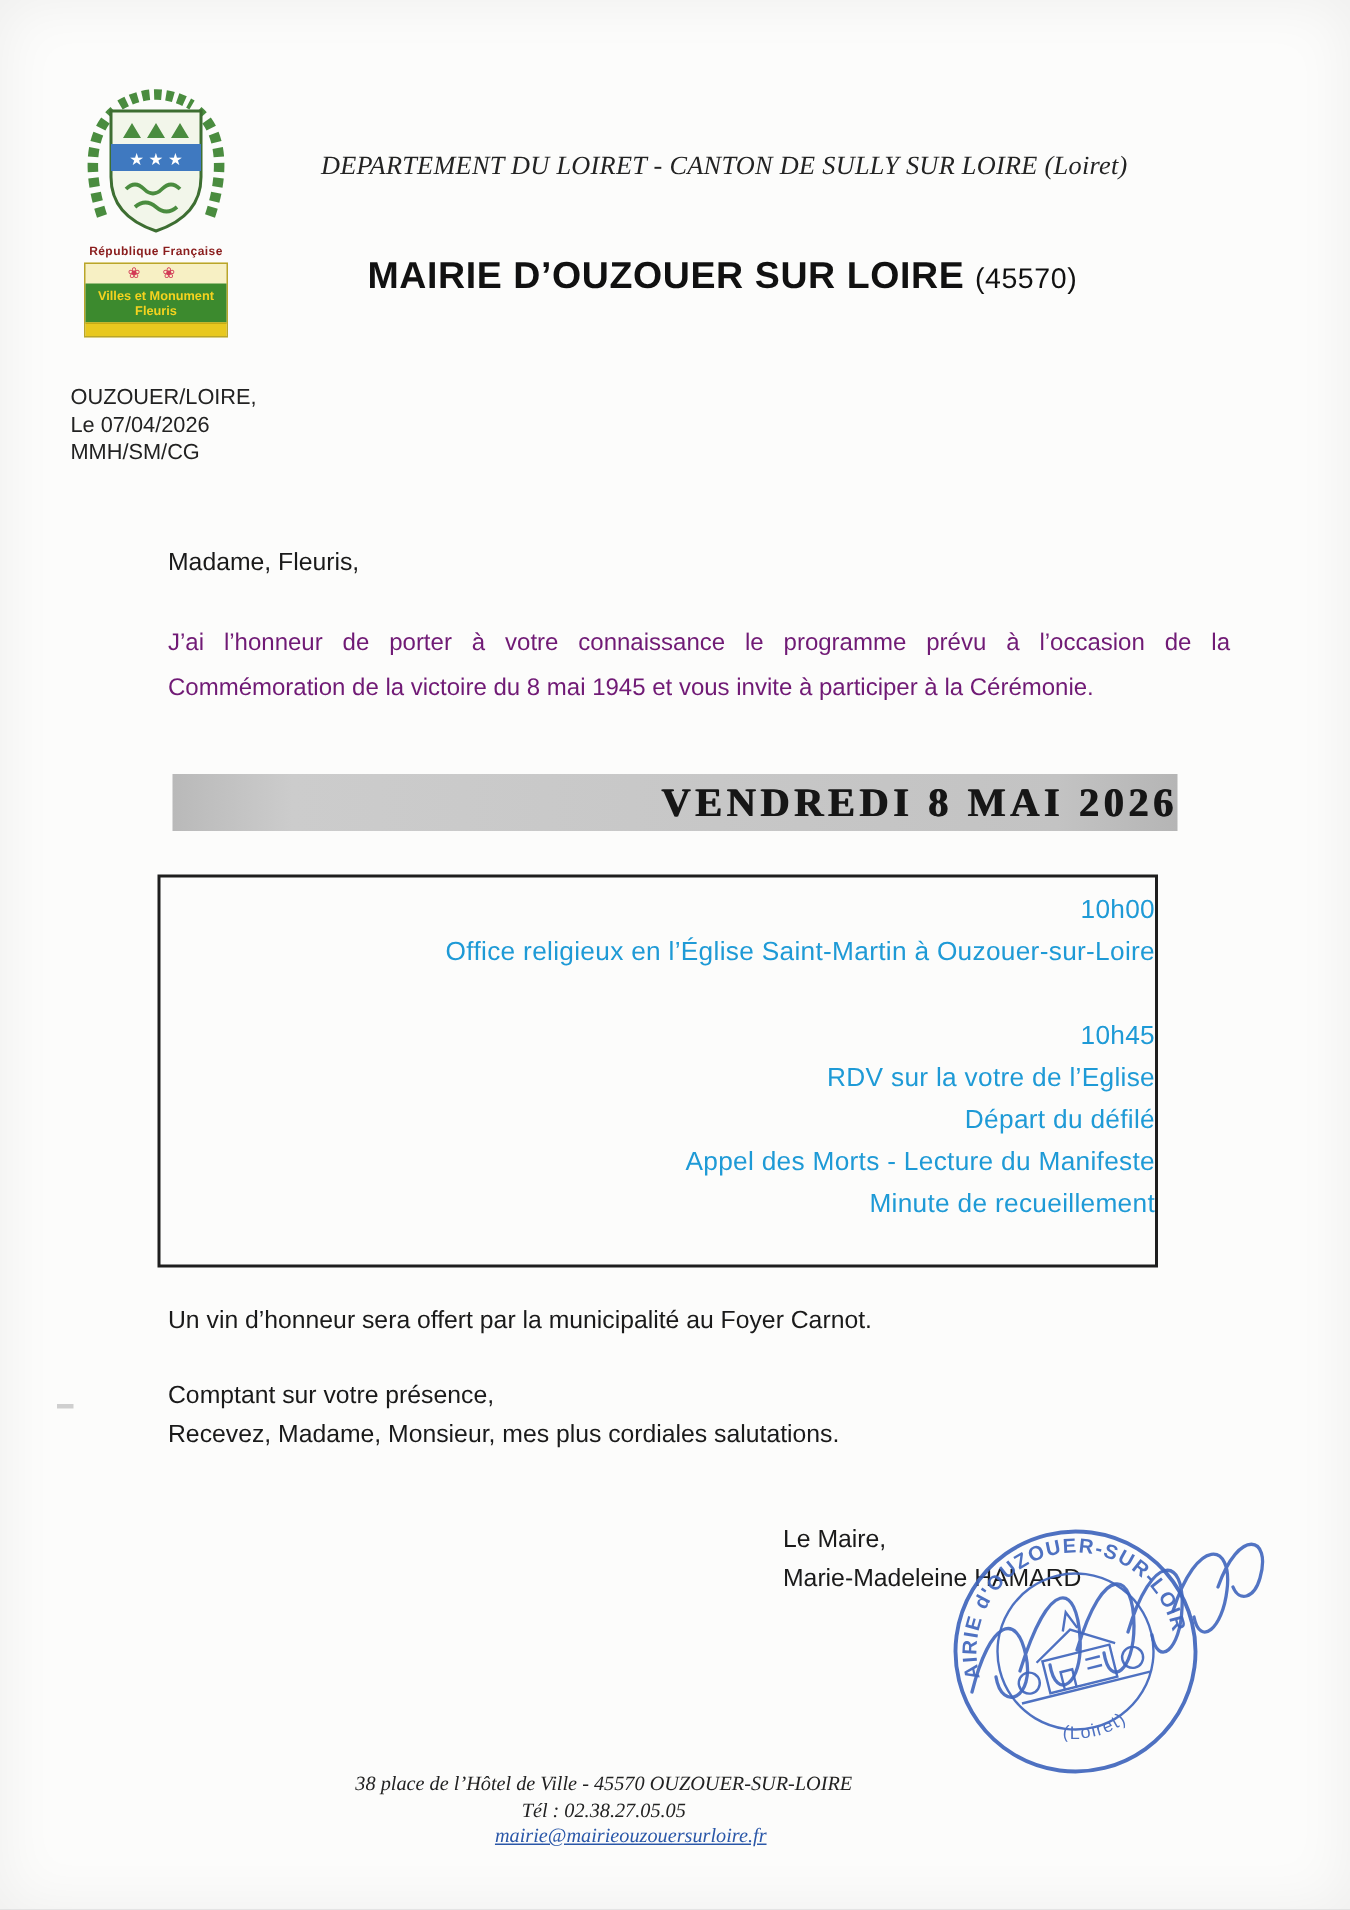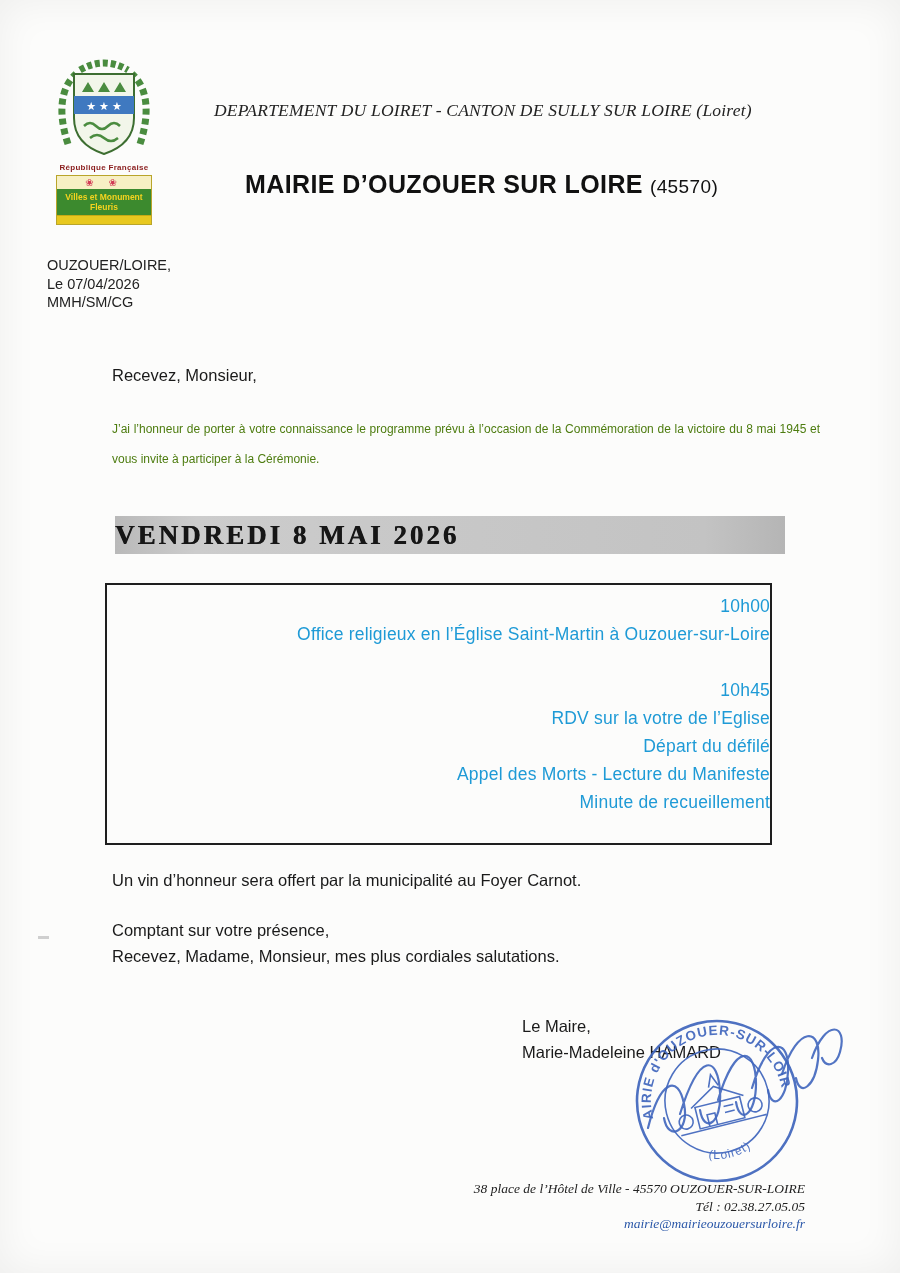--- a/index.html
+++ b/index.html
@@ -37,28 +37,28 @@
     white-space: nowrap;
   }
   .mairie-title .code { font-size: 19px; font-weight: normal; margin-left: 7px; }
 
   .meta { position: absolute; left: 47px; top: 256px; font-size: 14.5px; line-height: 18.5px; color: #222; }
 
   
   .salutation { position: absolute; left: 112px; top: 366px; font-size: 16.5px; }
   .intro {
     position: absolute; left: 112px; top: 414px; width: 708px;
-    font-size: 12px; line-height: 30px; text-align: justify; color: #4d7c0f;
+    font-size: 16px; line-height: 30px; text-align: justify; color: #701a75;
   }
 
   
   .banner {
     position: absolute; left: 115px; top: 516px; width: 670px; height: 38px;
     background: linear-gradient(90deg, #b9b9b9, #cccccc 12%, #c3c3c3 88%, #b5b5b5);
-    text-align: left;
+    text-align: right;
   }
   .banner-text {
     font-family: "Liberation Serif", serif; font-weight: bold;
     font-size: 27px; line-height: 38px; letter-spacing: 3px; color: #161616;
     text-shadow: 0.6px 0 0 #161616;
   }
 
   
   .program-box {
     position: absolute; left: 105px; top: 583px; width: 667px; height: 262px;
@@ -75,25 +75,25 @@
 
   .lemaire  { position: absolute; left: 522px; top: 1017px; font-size: 16.5px; }
   .name     { position: absolute; left: 522px; top: 1043px; font-size: 16.5px; }
 
   
   .stamp { position: absolute; left: 632px; top: 1016px; width: 170px; height: 170px; transform: rotate(-14deg); opacity: 0.92; z-index: 3; }
   .signature { position: absolute; left: 640px; top: 1008px; width: 220px; height: 150px; z-index: 4; opacity: 0.9; }
 
   
   .footer {
-    position: absolute; left: 0; top: 1180px; width: 805px; text-align: right;
+    position: absolute; left: 0; top: 1180px; width: 805px; text-align: center;
     font-family: "Liberation Serif", serif; font-style: italic;
     font-size: 13.5px; line-height: 17.5px; color: #222;
   }
-  .footer a { color: #2a57a8; cursor: pointer; margin-left: 36px; }
+  .footer a { color: #2a57a8; text-decoration: underline; cursor: pointer; margin-left: 36px; }
 
   .artifact { position: absolute; left: 38px; top: 936px; width: 11px; height: 3px; background: #cfcfcf; }
 </style>
 </head>
 <body>
 
 <div class="page">
 
   <div class="emblem">
     <svg width="92" height="104" viewBox="0 0 92 104">
@@ -124,21 +124,21 @@
   <div class="mairie-title">
     <span>MAIRIE D’OUZOUER SUR LOIRE</span><span class="code">(45570)</span>
   </div>
 
   <div class="meta">
     <div>OUZOUER/LOIRE,</div>
     <div>Le 07/04/2026</div>
     <div>MMH/SM/CG</div>
   </div>
 
-  <div class="salutation">Recevez, Monsieur,</div>
+  <div class="salutation">Madame, Fleuris,</div>
   <div class="intro">J’ai l’honneur de porter à votre connaissance le programme prévu à l’occasion de la Commémoration de la victoire du 8 mai 1945 et vous invite à participer à la Cérémonie.</div>
 
   <div class="banner">
     <div class="banner-text">VENDREDI 8 MAI 2026</div>
   </div>
 
   <div class="program-box">
     <div>10h00</div>
     <div>Office religieux en l’Église Saint-Martin à Ouzouer-sur-Loire</div>
     <div class="program-gap"></div>

